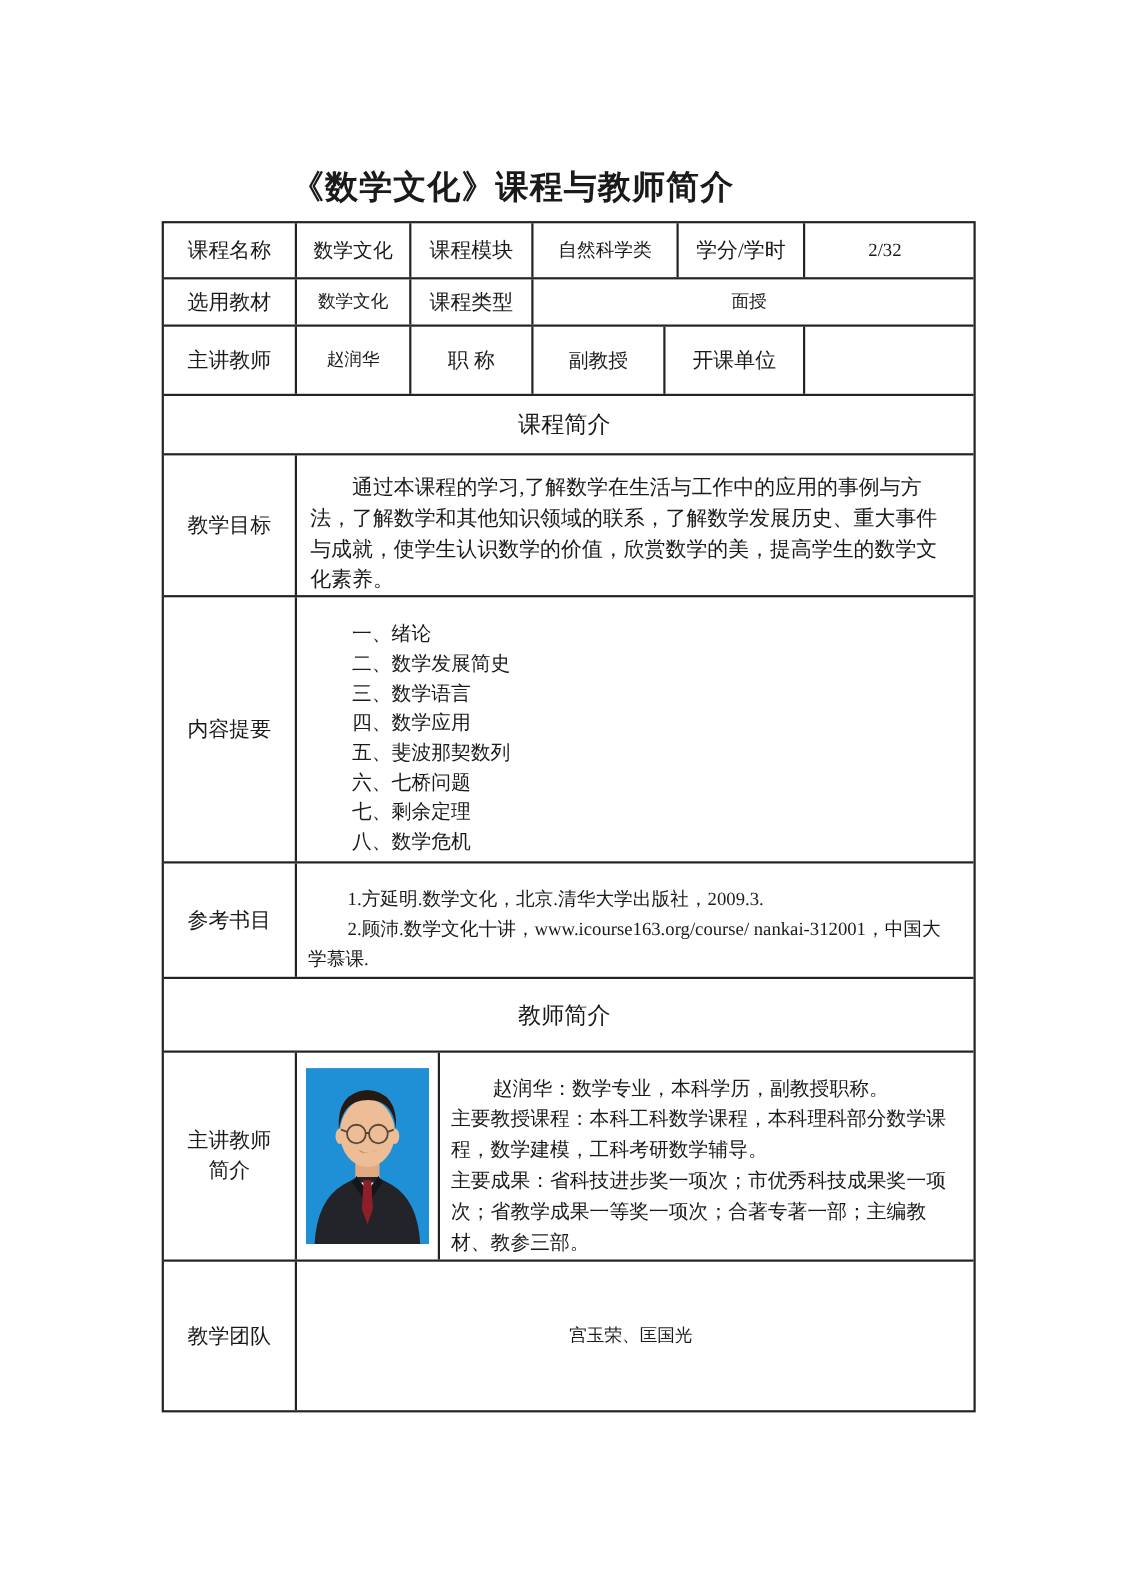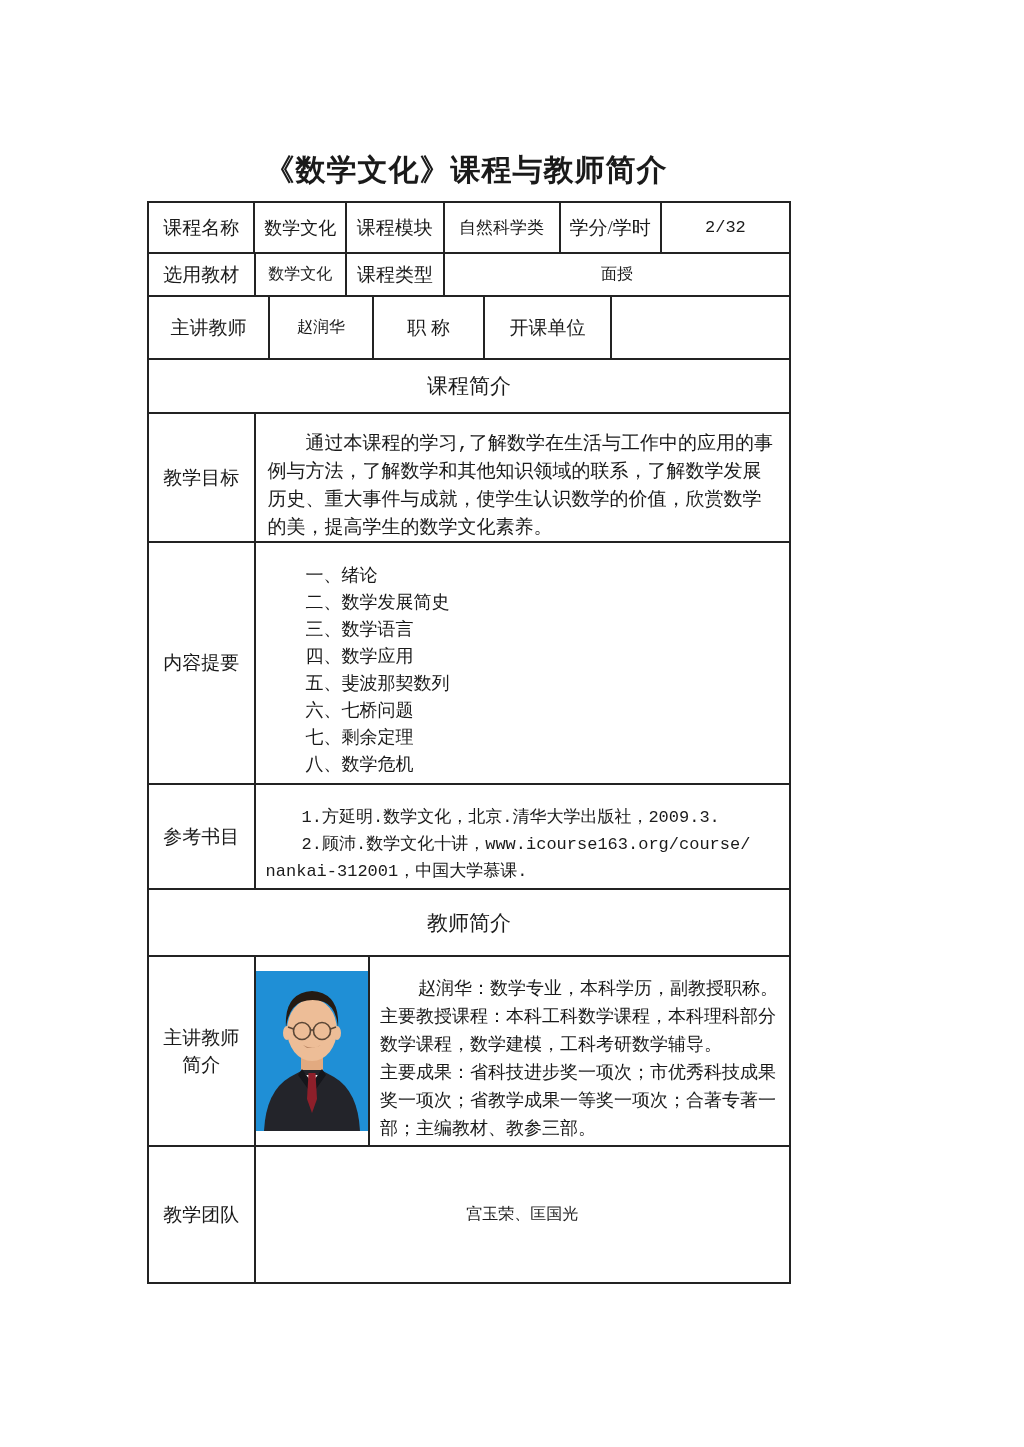--- a/index.html
+++ b/index.html
@@ -7,32 +7,32 @@
   body {
     width:1024px; height:1447px; position:relative;
     font-family:"Liberation Serif","DejaVu Serif",serif;
     color:#1a1a1a;
   }
   .doc-title {
     position:absolute; top:150px; left:0; width:932px;
     text-align:center; font-size:30px; font-weight:bold; letter-spacing:1px;
   }
   .tbl {
-    position:absolute; left:147px; top:201px; width:644px;
+    position:absolute; left:147px; top:201px; width:740px;
     border:2px solid #232323; background:#fff;
   }
   .row { display:flex; border-bottom:2px solid #232323; }
   .row.last { border-bottom:none; }
   .cell {
     border-right:2px solid #232323;
     display:flex; align-items:center; justify-content:center;
     text-align:center; overflow:hidden;
   }
   .cell.cl { justify-content:flex-start; text-align:left;margin-top:16px; }
-  .cell.last { border-right:none;font-family:Liberation Mono, monospace; }
+  .cell.last { border-right:none; }
   
   .wA{width:121px;} .wB{width:104px;} .wC{width:111px;} .wD{width:132px;}
   .wE{width:115px;} .wF{width:145px;} .wM2{width:392px;}
   .wD3{width:120px;} .wE3{width:127px;}
   .wCt{width:607px;} .wPh{width:130px;} .wBio{width:477px;border-radius:25px;} .wFull{width:728px;}
   
   .f-label  { font-size:19px; }
   .f-val18  { font-size:18px; }
   .f-val17  { font-size:17px; }
   .f-val16  { font-size:16px; }
@@ -68,20 +68,21 @@
     <div class="cell wA f-label">选用教材</div>
     <div class="cell wB f-val16">数学文化</div>
     <div class="cell wC f-label">课程类型</div>
     <div class="cell wM2 f-val16 last">面授</div>
   </div>
 
   <div class="row" style="height:63px">
     <div class="cell wA f-label">主讲教师</div>
     <div class="cell wB f-val16">赵润华</div>
     <div class="cell wC f-label">职 称</div>
+    <div class="cell wD3 f-val18">副教授</div>
     <div class="cell wE3 f-label">开课单位</div>
   </div>
 
   <div class="row" style="height:54px">
     <div class="cell wFull f-sect last">课程简介</div>
   </div>
 
   <div class="row" style="height:129px">
     <div class="cell wA f-label">教学目标</div>
     <div class="cell wCt cl last">

